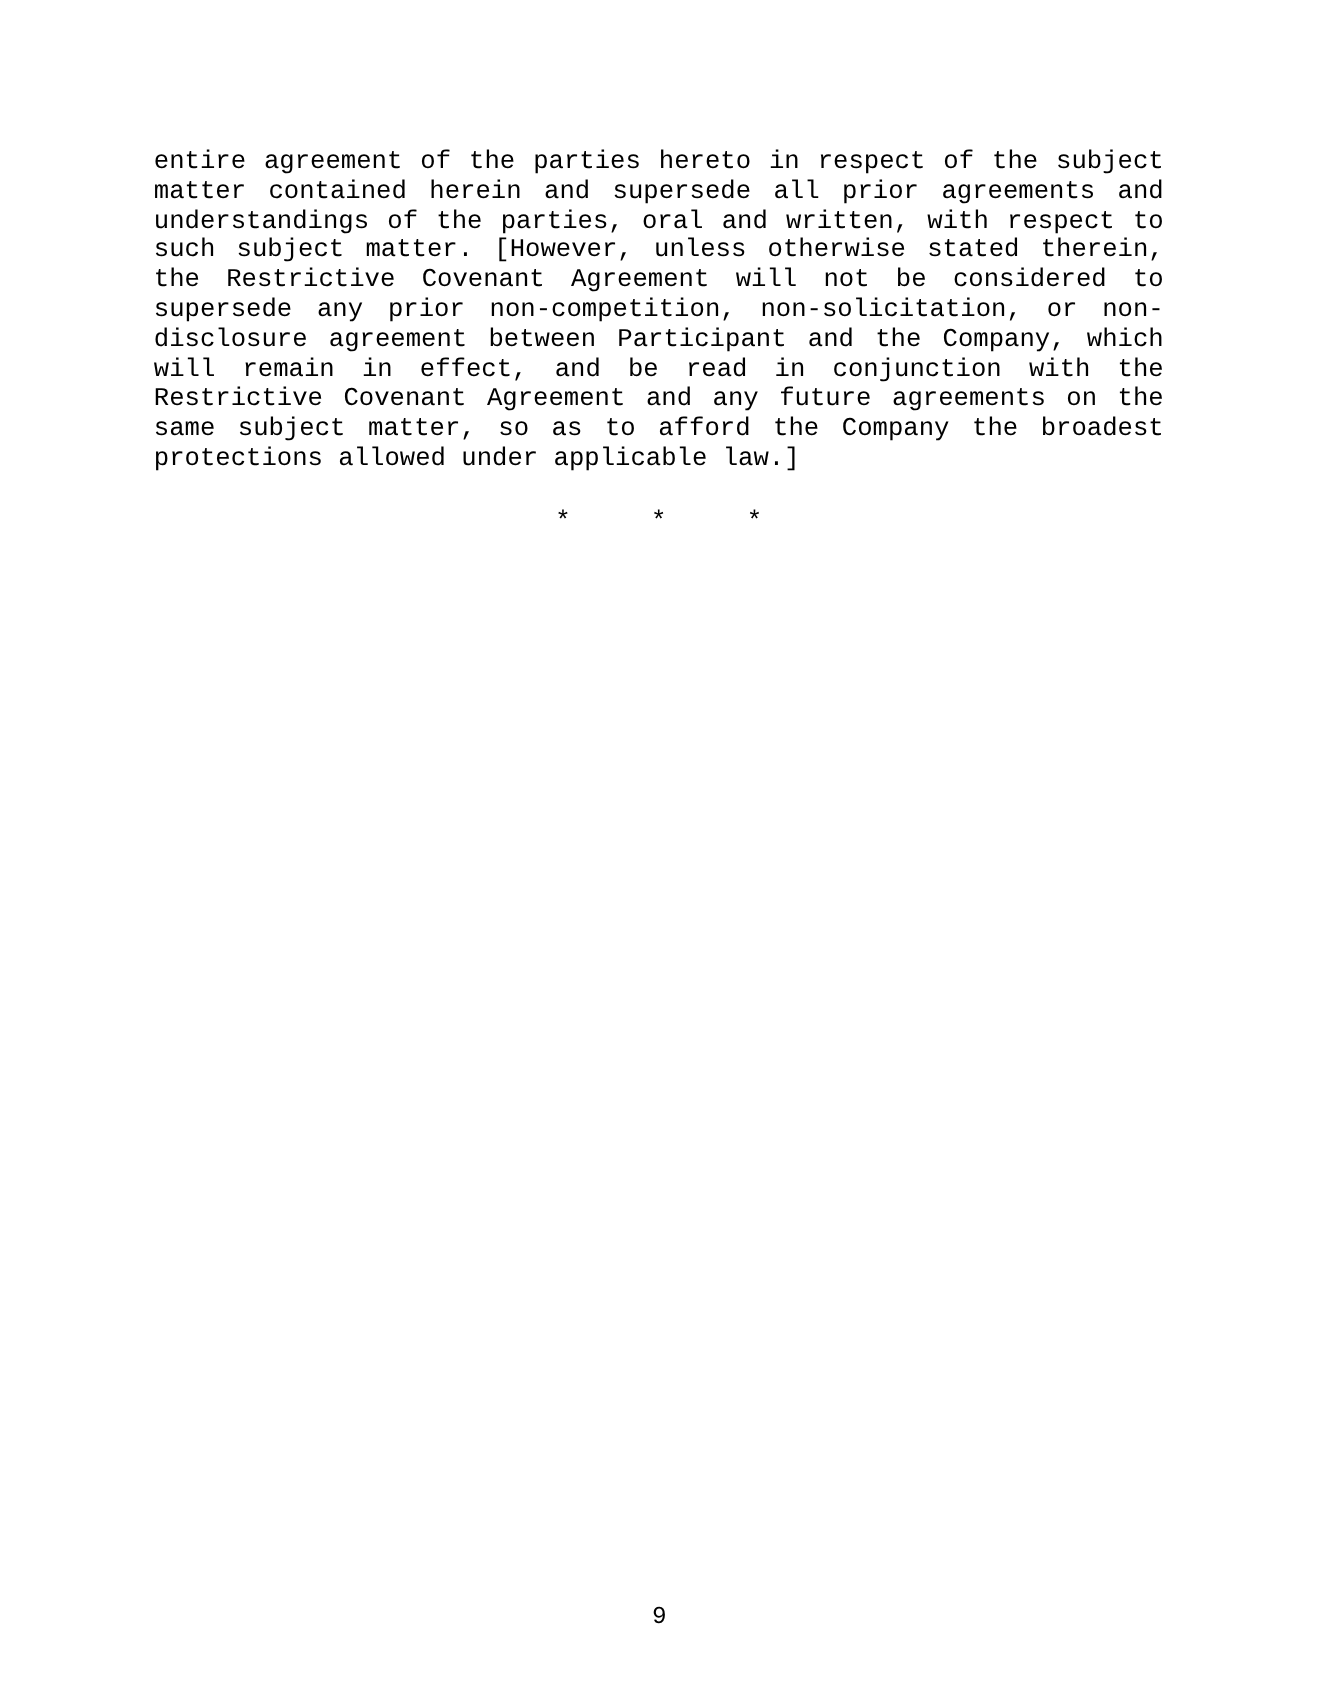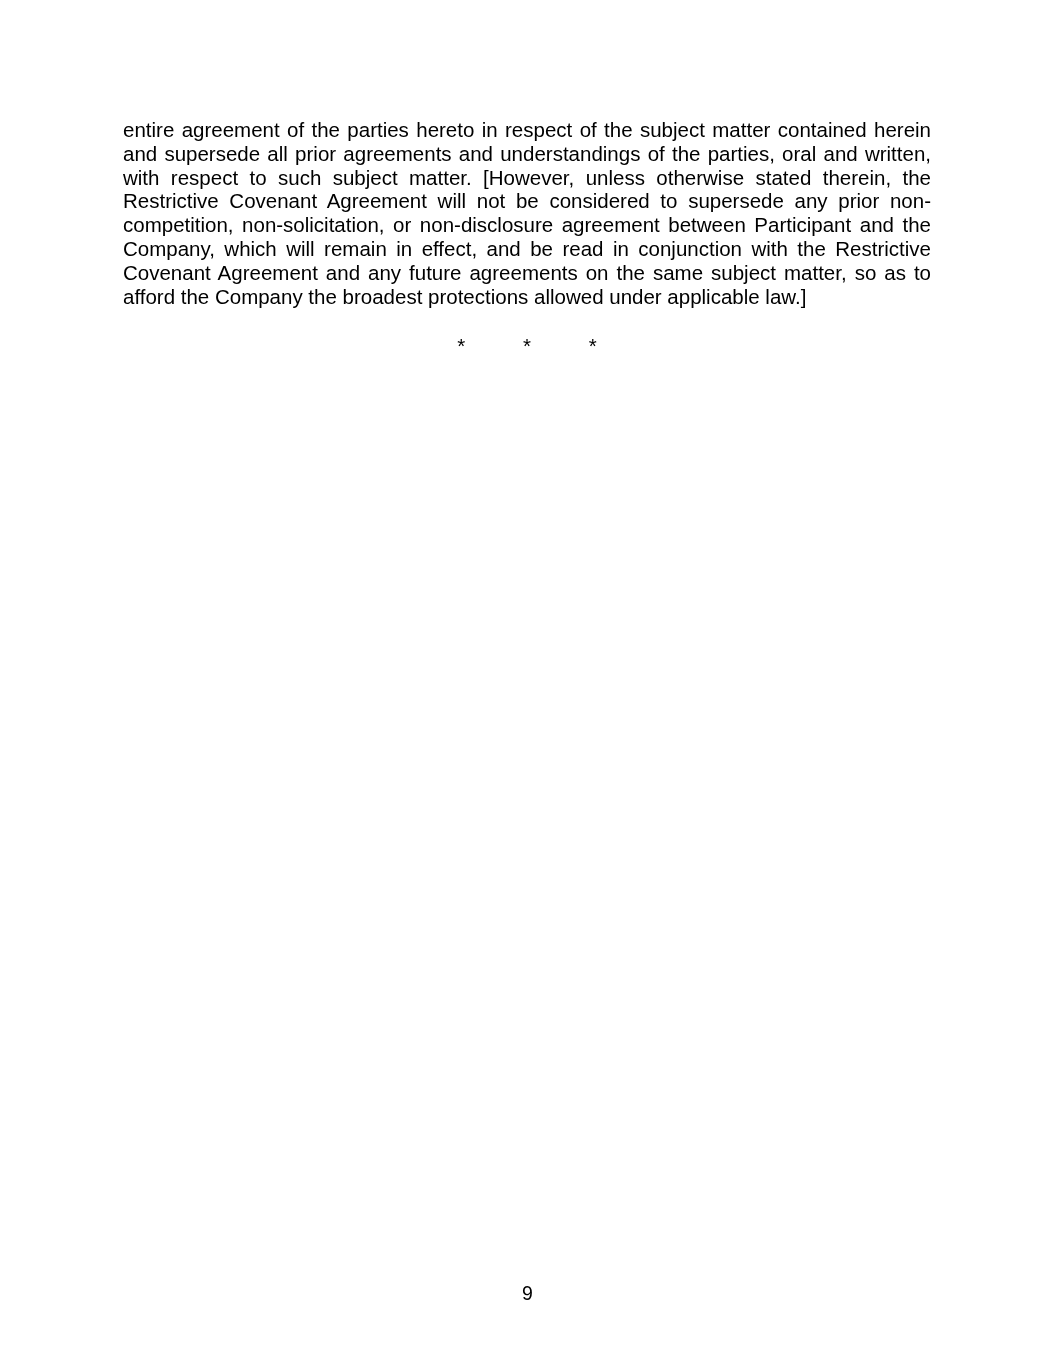--- a/index.html
+++ b/index.html
@@ -6,21 +6,21 @@
     margin: 0;
     padding: 0;
     background: #ffffff;
   }
   .page {
     position: relative;
     width: 1055px;
     height: 1365px;
     background: #ffffff;
     color: #000000;
-    font-family: Liberation Sans, sans-serif;
+    font-family: Liberation Mono, monospace;
     overflow: hidden;
   }
   .content {
     position: absolute;
     top: 118px;
     left: 123px;
     width: 808px;
   }
   .paragraph {
     font-size: 20.5px;

